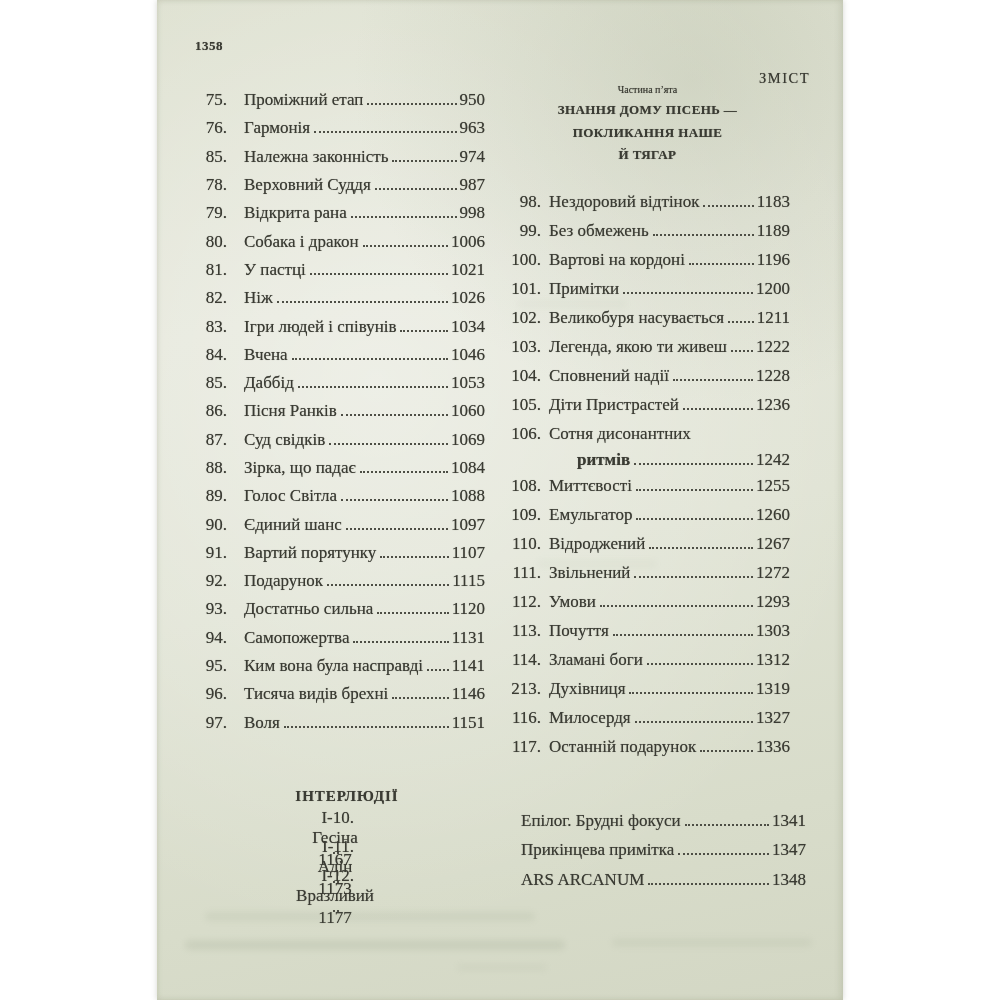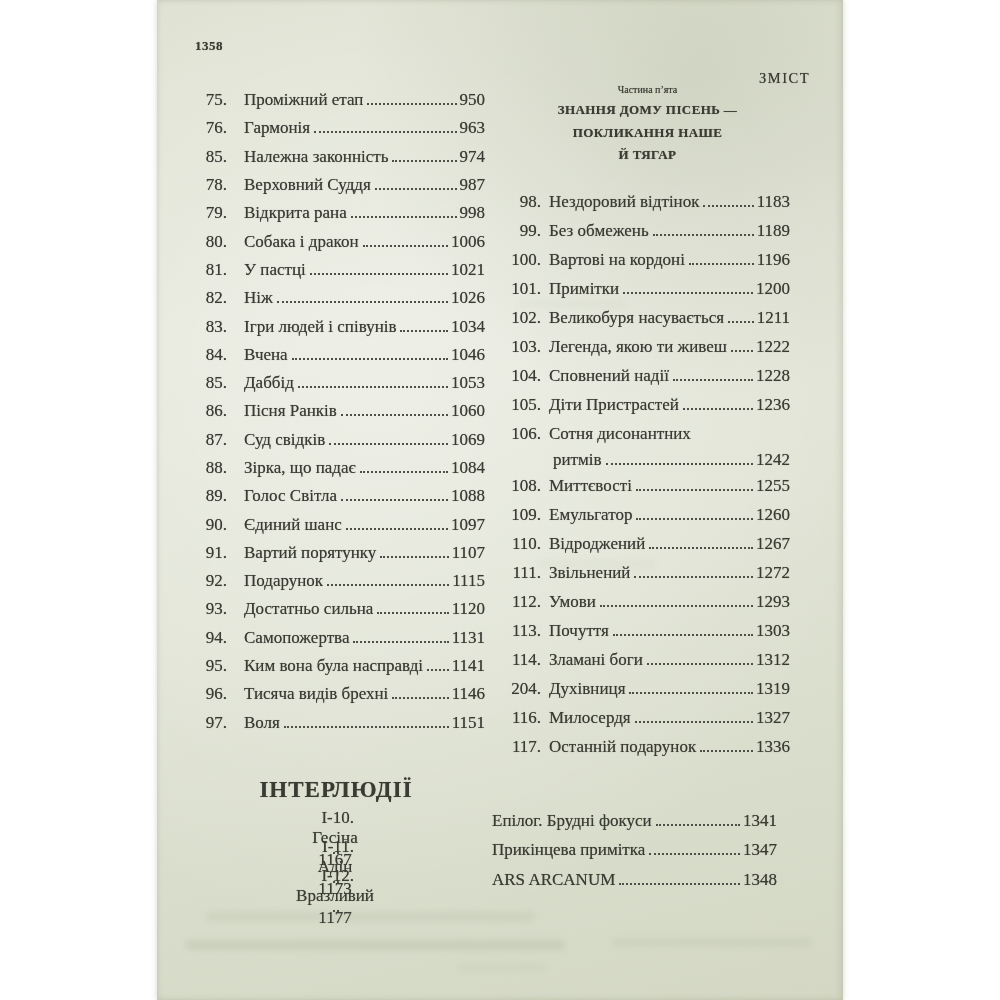--- a/index.html
+++ b/index.html
@@ -32,33 +32,33 @@
   .toc-row{display:flex;align-items:center;font-size:17px;}
   .list-left .toc-row{height:28.3px;}
   .list-inter .toc-row{height:29px;flex-direction:column;}
   .list-right .toc-row{height:29px;}
   .list-right .toc-row.wrap{height:23px;}
   .list-back .toc-row{height:29.6px;}
   .num{width:42px;text-align:right;margin-right:17px;flex-shrink:0;}
   .list-inter .num{width:48px;margin-right:10px;}
   .list-right .num{width:36px;margin-right:8px;text-align:right;}
   .title{white-space:nowrap;}
-  .toc-row.wrap .title{margin-left:4px;}
+  .toc-row.wrap .title{margin-left:28px;font-weight:bold;}
   .leader{flex:1;min-width:6px;margin:0 3px 0 4px;border-bottom:2px dotted #4d4e45;transform:translateY(4px);}
   .pg{text-align:right;white-space:nowrap;}
   
   .interludes-heading{
     position:absolute;left:28px;top:776px;width:300px;text-align:center;
-    font-size:23px;font-weight:bold;letter-spacing:1px;margin:1px;
+    font-size:15px;font-weight:bold;letter-spacing:1px;margin:12px;
   }
   .list-inter{position:absolute;left:28px;top:808px;width:300px;}
   .part-label{text-align:center;font-size:10px;margin-bottom:4px;}
   .part-title{text-align:center;font-size:13px;font-weight:bold;line-height:22.5px;letter-spacing:0.4px;}
   .list-right{margin-top:21px;}
-  .list-back{position:absolute;left:335px;top:806px;width:285px;}
+  .list-back{position:absolute;left:364px;top:806px;width:285px;}
   
   .ghost{position:absolute;background:#8a967e;border-radius:5px;filter:blur(3px);}
   .g1{left:48px;top:912px;width:330px;height:9px;opacity:0.12;}
   .g2{left:28px;top:940px;width:380px;height:10px;opacity:0.16;}
   .g3{left:455px;top:938px;width:200px;height:9px;opacity:0.10;}
   .g4{left:300px;top:964px;width:90px;height:7px;opacity:0.08;}
   .g5{left:380px;top:560px;width:120px;height:8px;opacity:0.05;}
   .g6{left:360px;top:300px;width:110px;height:8px;opacity:0.05;}
 </style>
 </head>
@@ -338,21 +338,21 @@
           <span class="leader"></span>
           <span class="pg">1303</span>
         </div>
         <div class="toc-row">
           <span class="num">114.</span>
           <span class="title">Зламані боги</span>
           <span class="leader"></span>
           <span class="pg">1312</span>
         </div>
         <div class="toc-row">
-          <span class="num">204.</span>
+          <span class="num">213.</span>
           <span class="title">Духівниця</span>
           <span class="leader"></span>
           <span class="pg">1319</span>
         </div>
         <div class="toc-row">
           <span class="num">116.</span>
           <span class="title">Милосердя</span>
           <span class="leader"></span>
           <span class="pg">1327</span>
         </div>

